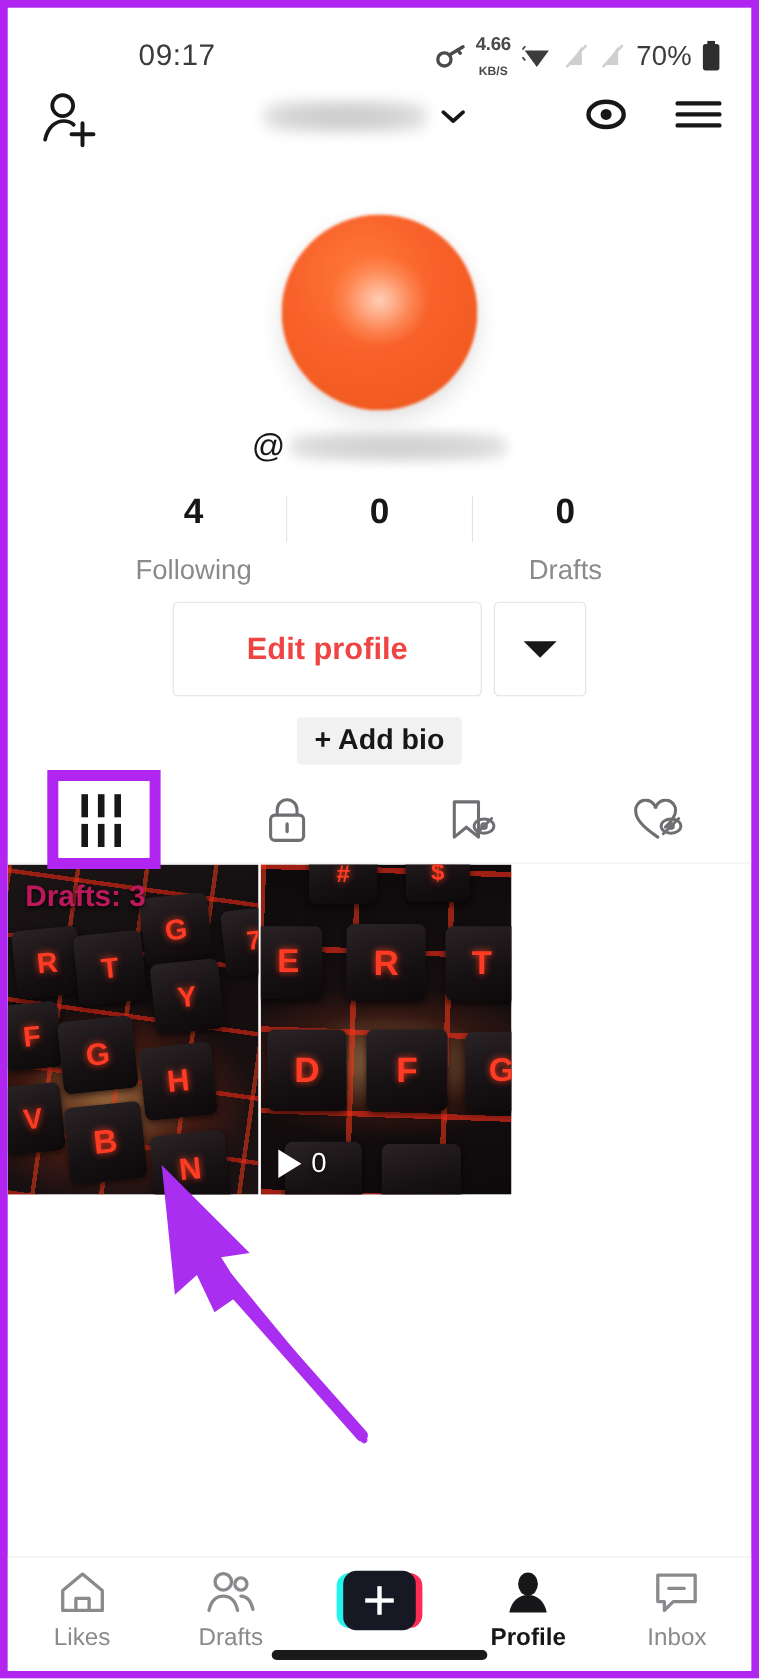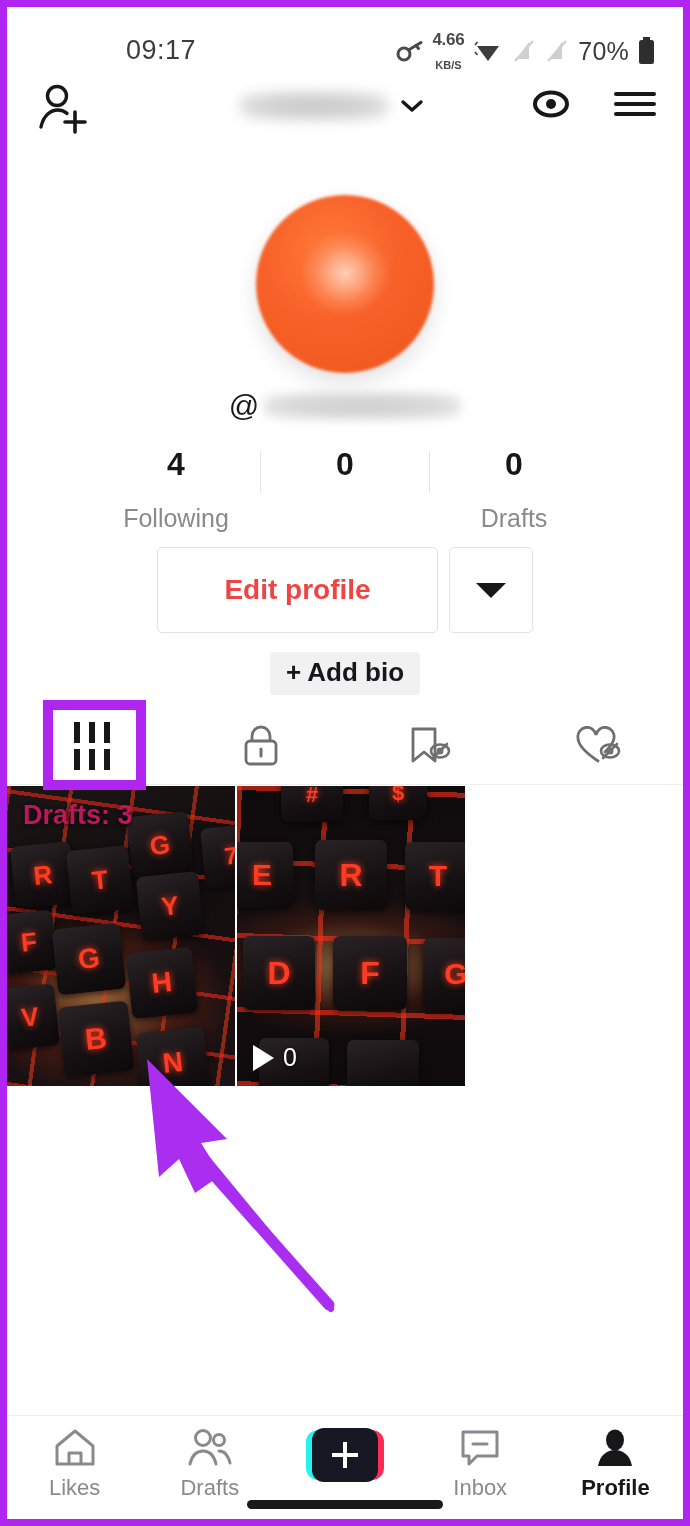--- a/index.html
+++ b/index.html
@@ -438,30 +438,30 @@
         <div class="create-pink"></div>
         <div class="create-core">
           <div class="plus-h"></div>
             <div class="plus-v"></div>
         </div>
       </div>
       <span class="nav-lbl"></span>
     </div>
 
     <div class="nav-item">
+      <svg class="profile-icon" viewBox="0 0 40 40">
+        <ellipse cx="20" cy="12" rx="9" ry="10.5" fill="#17171a"></ellipse>
+        <path d="M3 38 c2 -11 9 -16 17 -16 c8 0 15 5 17 16 Z" fill="#17171a"></path>
+      </svg>
+      <span class="nav-lbl active">Profile</span>
+    </div>
+
+    <div class="nav-item">
       <svg class="inbox-icon" viewBox="0 0 42 40">
         <path d="M4 4 H38 V28 H18 L10 36 V28 H4 Z" fill="none" stroke="#8a8a8e" stroke-width="3" stroke-linejoin="round"></path>
         <path d="M14 16 H28" stroke="#8a8a8e" stroke-width="3" stroke-linecap="round"></path>
       </svg>
       <span class="nav-lbl">Inbox</span>
     </div>
-
-    <div class="nav-item">
-      <svg class="profile-icon" viewBox="0 0 40 40">
-        <ellipse cx="20" cy="12" rx="9" ry="10.5" fill="#17171a"></ellipse>
-        <path d="M3 38 c2 -11 9 -16 17 -16 c8 0 15 5 17 16 Z" fill="#17171a"></path>
-      </svg>
-      <span class="nav-lbl active">Profile</span>
-    </div>
   </div>
 
   <div class="home-bar"></div>
 </div>
 
 </body></html>

